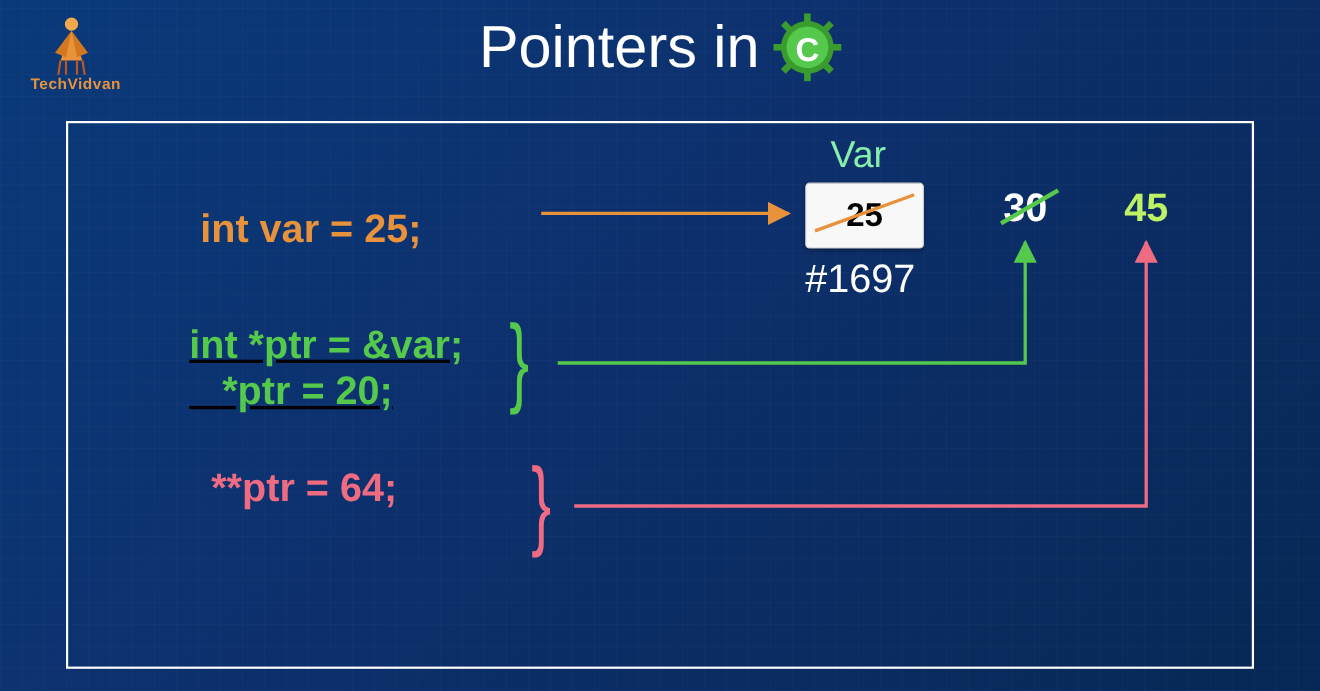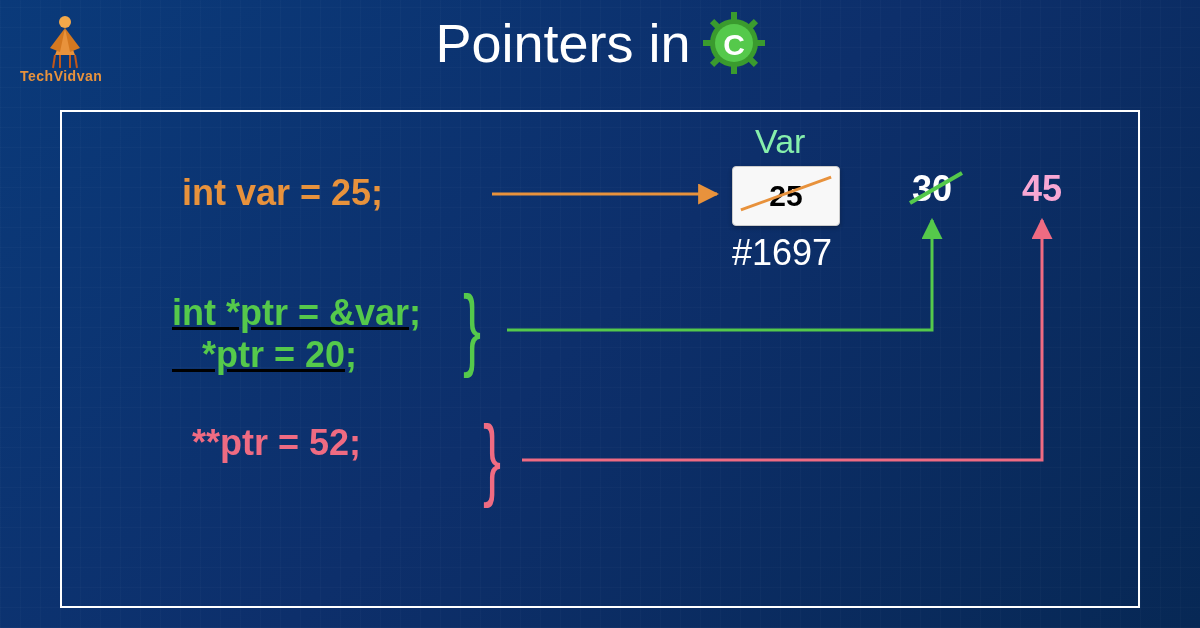--- a/index.html
+++ b/index.html
@@ -19,21 +19,21 @@
     background-image:
       repeating-linear-gradient(0deg, rgba(255,255,255,0.02) 0 1px, transparent 1px 20px),
       repeating-linear-gradient(90deg, rgba(255,255,255,0.02) 0 1px, transparent 1px 20px);
     pointer-events: none;
   }
   .logo {
     position: absolute;
     top: 10px;
     left: 20px;
     width: 90px;
-    text-align: left;
+    text-align: right;
   }
   .logo-icon {
     width: 60px;
     height: 60px;
     margin: 0 auto;
     display: block;
   }
   .logo-text {
     color: #e8923c;
     font-size: 14px;
@@ -61,21 +61,21 @@
     position: relative;
   }
   .frame {
     position: absolute;
     top: 110px;
     left: 60px;
     right: 60px;
     bottom: 20px;
     border: 2px solid #fff;
   }
-  .row1 { position: absolute; top: 60px; left: 120px; }
+  .row1 { position: absolute; top: 75px; left: 120px; }
   .row2 { position: absolute; top: 180px; left: 110px; text-decoration: underline; }
   .row3 { position: absolute; top: 310px; left: 100px; }
   .code {
     font-size: 36px;
     font-weight: 700;
     white-space: pre;
   }
   .orange { color: #e8923c; }
   .green  { color: #55c94b; }
   .pink   { color: #ef6b82; }
@@ -136,21 +136,21 @@
     left: 844px;
     width: 60px;
     height: 4px;
     background: #55c94b;
     transform: rotate(-30deg);
   }
   .val45 {
     position: absolute;
     top: 56px;
     left: 960px;
-    color: #f9a8d4;
+    color: #bef264;
     font-size: 36px;
     font-weight: 700;
   }
   svg.overlay {
     position: absolute;
     inset: 0;
     width: 100%;
     height: 100%;
     pointer-events: none;
   }
@@ -202,21 +202,21 @@
   <div class="row1">
     <div class="code orange">int var = 25;</div>
   </div>
 
   <div class="row2">
     <div class="code green">int *ptr = &amp;var;</div>
     <div class="code green">   *ptr = 20;</div>
   </div>
 
   <div class="row3">
-    <div class="code pink">   **ptr = 52;</div>
+    <div class="code pink">   **ptr = 64;</div>
   </div>
 
   <div class="var-label">Var</div>
   <div class="var-box">
     <span class="var-box-text">25</span>
   </div>
   <div class="strike-orange"></div>
   <div class="addr">#1697</div>
 
   <div class="val30">30</div>

